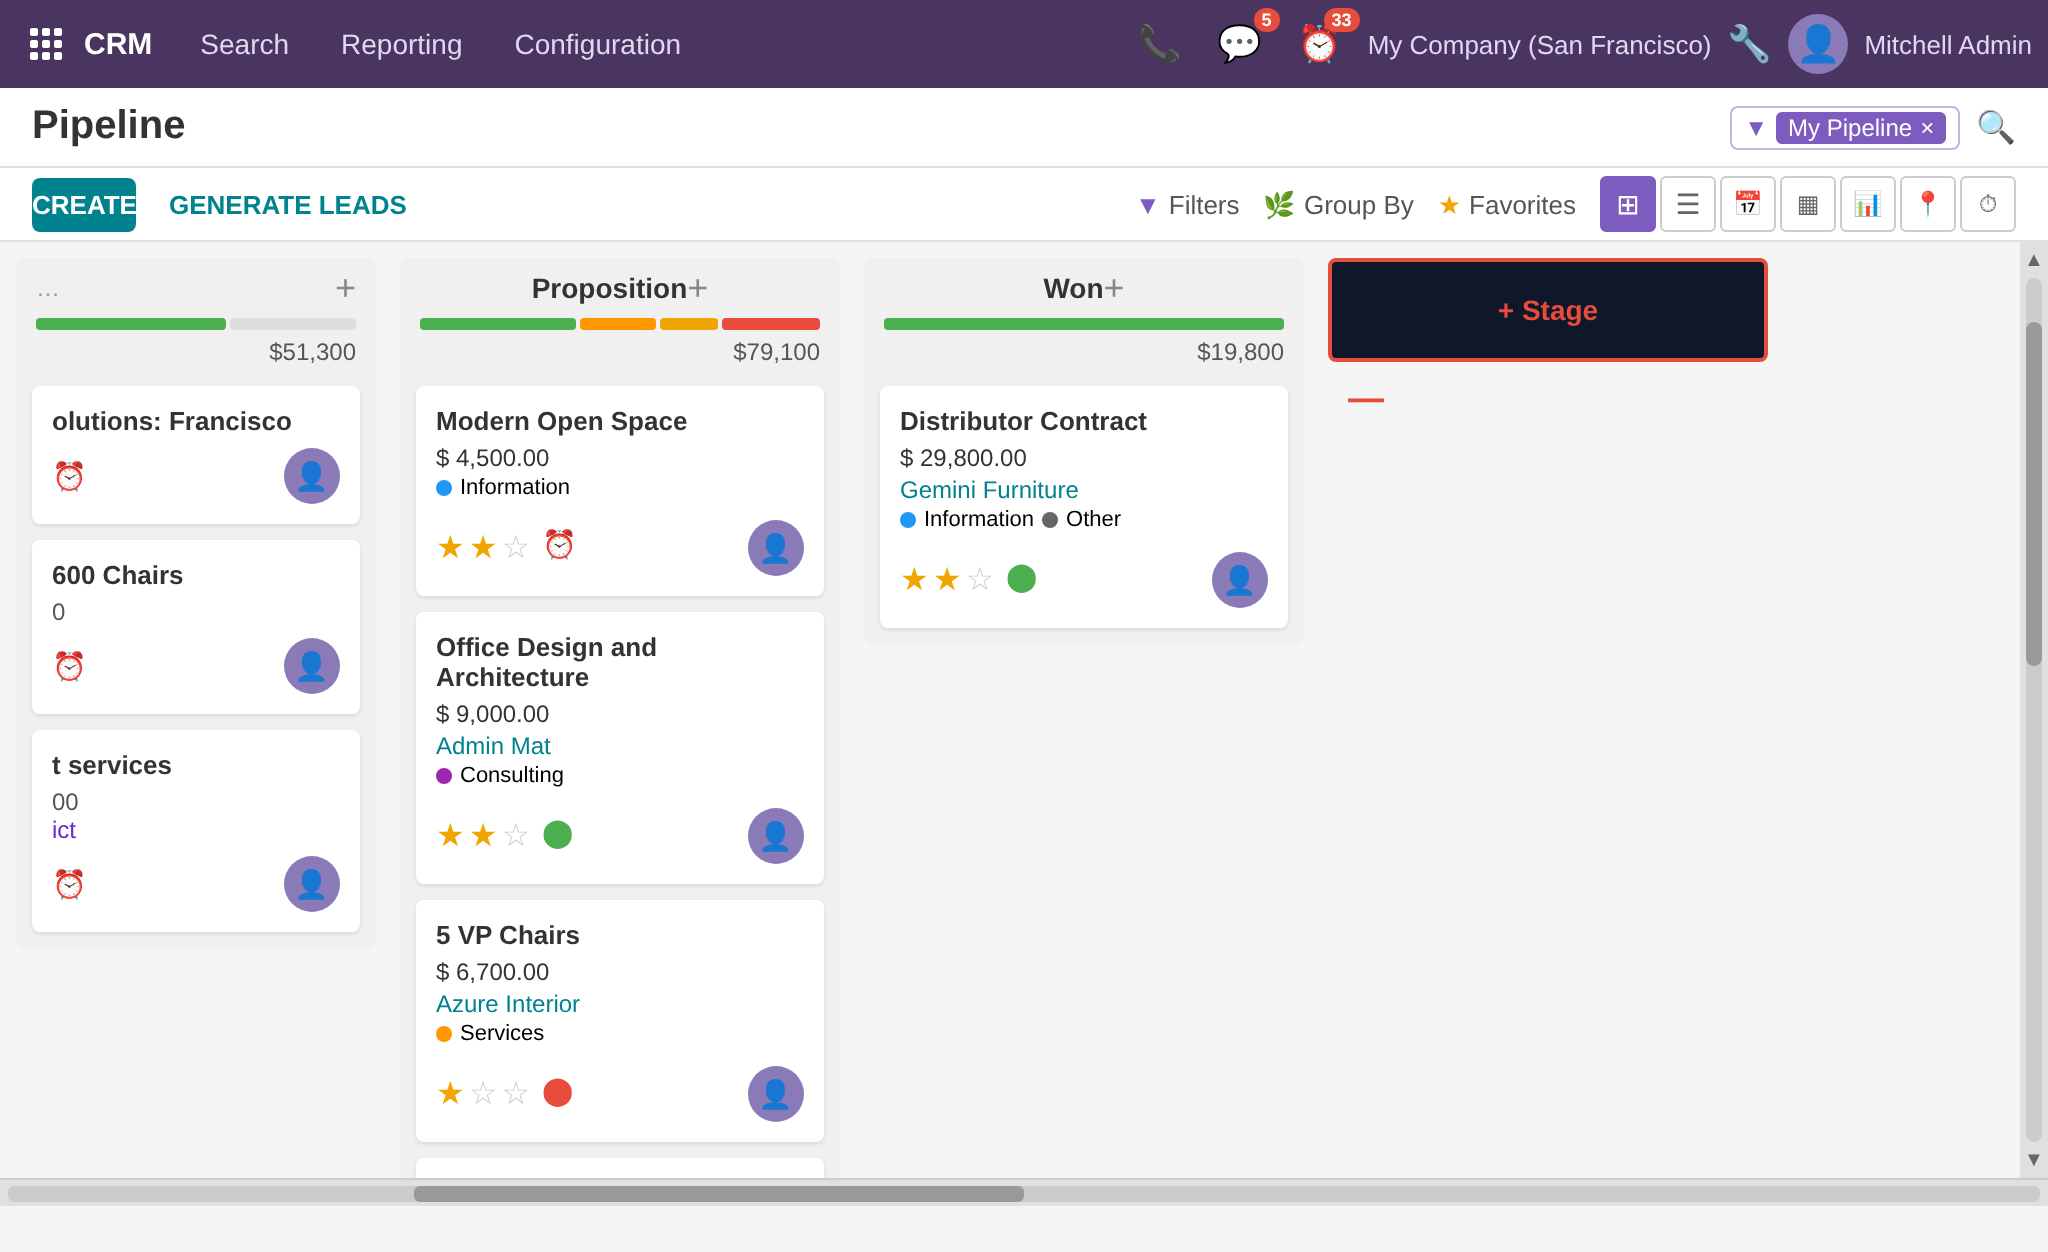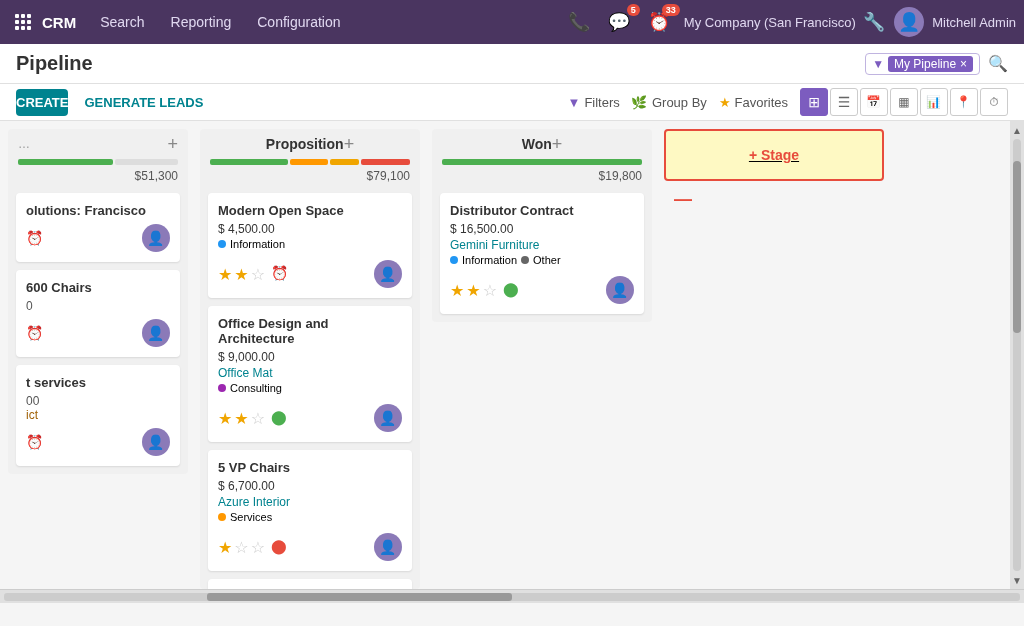--- a/index.html
+++ b/index.html
@@ -328,22 +328,21 @@
     .add-stage-col {
       min-width: 220px;
       max-width: 220px;
       height: 52px;
       border: 2px solid #e74c3c;
       border-radius: 4px;
       display: flex;
       align-items: center;
       justify-content: center;
       cursor: pointer;
-      background: #fef9c3;
-      text-decoration: underline;
+      background: #0f172a;
     }
     .add-stage-text {
       color: #e74c3c;
       font-weight: 600;
       font-size: 14px;
     }
 
     
     .kanban-col-partial {
       min-width: 180px;
@@ -556,21 +555,21 @@
             <span class="activity-icon activity-green">⏰</span>
             <div class="card-avatar">
               <span style="font-size:14px;">👤</span>
             </div>
           </div>
         </div>
 
         <div class="kanban-card">
           <div class="card-title">t services</div>
           <div style="font-size:12px; color:#555;">00</div>
-          <div style="font-size:12px; color:#a16207;">ict</div>
+          <div style="font-size:12px; color:#6d28d9;">ict</div>
           <div class="card-footer">
             <span class="activity-icon activity-green">⏰</span>
             <div class="card-avatar">
               <span style="font-size:14px;">👤</span>
             </div>
           </div>
         </div>
       </div>
     </div>
 
@@ -606,21 +605,21 @@
             </div>
             <div class="card-avatar">
               <span style="font-size:14px;">👤</span>
             </div>
           </div>
         </div>
 
         <div class="kanban-card">
           <div class="card-title">Office Design and Architecture</div>
           <div class="card-amount">$ 9,000.00</div>
-          <div class="card-company">Office Mat</div>
+          <div class="card-company">Admin Mat</div>
           <div class="card-tags">
             <span class="card-tag">
               <span class="tag-dot" style="background:#9c27b0;"></span>
               <span>Consulting</span>
             </span>
           </div>
           <div class="card-footer">
             <div class="stars">
               <span class="star filled">★</span>
               <span class="star filled">★</span>
@@ -669,21 +668,21 @@
         <button class="col-add-btn">+</button>
       </div>
       <div class="progress-bar-container">
         <div class="progress-bar" style="width:100%; background:#4caf50;"></div>
       </div>
       <div class="col-amount">$19,800</div>
       <div class="kanban-cards">
 
         <div class="kanban-card">
           <div class="card-title">Distributor Contract</div>
-          <div class="card-amount">$ 16,500.00</div>
+          <div class="card-amount">$ 29,800.00</div>
           <div class="card-company">Gemini Furniture</div>
           <div class="card-tags">
             <span class="card-tag">
               <span class="tag-dot" style="background:#2196f3;"></span>
               <span>Information</span>
             </span>
             <span class="card-tag">
               <span class="tag-dot" style="background:#666;"></span>
               <span>Other</span>
             </span>

